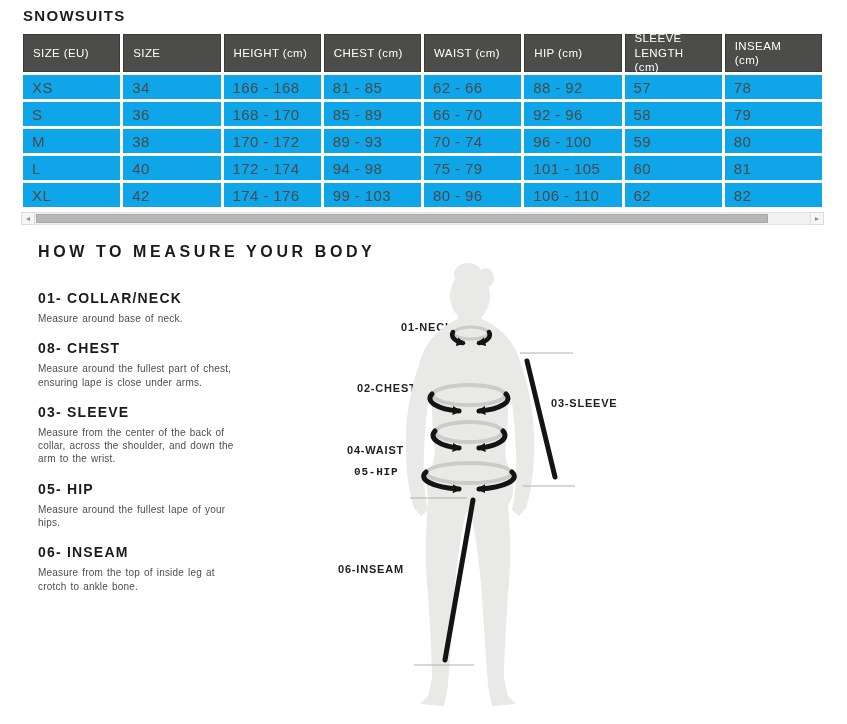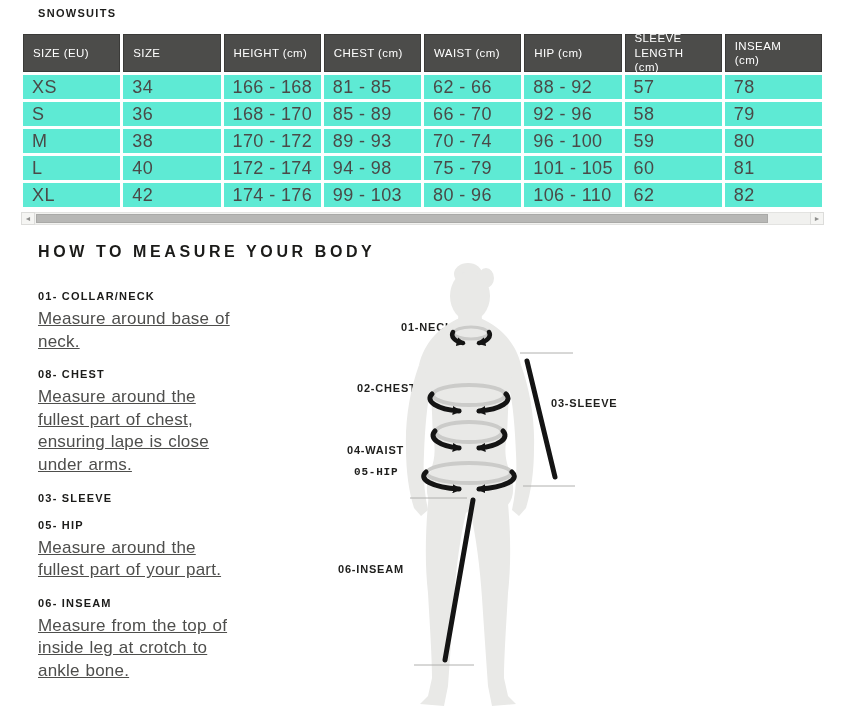--- a/index.html
+++ b/index.html
@@ -6,22 +6,22 @@
   html,body { width:847px; height:724px; }
   body {
     position:relative;
     background:#ffffff;
     font-family:"Liberation Sans", sans-serif;
     overflow:hidden;
     color:#1d1d1b;
   }
   
   .page-title {
-    position:absolute; left:38px; top:7px;
-    font-size:11px; font-weight:700; letter-spacing:1.3px; color:#1d1d1b;
+    position:absolute; left:23px; top:7px;
+    font-size:15px; font-weight:700; letter-spacing:1.3px; color:#1d1d1b;
   }
   
   .size-table { position:absolute; left:23px; top:34px; width:799px; }
   .tbl-row {
     display:grid;
     grid-template-columns:repeat(8, 1fr);
     column-gap:3px;
     margin-bottom:3px;
   }
   .th-cell {
@@ -29,25 +29,25 @@
     border:1px solid #3a3a38;
     color:#ffffff;
     height:38px;
     padding:3px 12px 3px 9px;
     font-size:11.5px;
     letter-spacing:0.4px;
     display:flex; align-items:center;
     line-height:1.25;
   }
   .td-cell {
-    background:#5eead4;
+    background:#0ea5e9;
     color:#4a4a48;
     height:24px;
     padding-left:9px;
-    font-size:18px;
+    font-size:15px;
     letter-spacing:0.4px;
     display:flex; align-items:center;
     white-space:nowrap;
   }
   
   .h-scrollbar {
     position:absolute; left:21px; top:212px; width:803px; height:13px;
     display:flex; align-items:stretch;
     background:#fafaf8;
   }
@@ -71,26 +71,26 @@
   }
   
   .measure-heading {
     position:absolute; left:38px; top:243px;
     font-size:16px; font-weight:700; letter-spacing:3.6px; color:#1b1b19;
     white-space:nowrap;
   }
   .measure-list { position:absolute; left:38px; top:290px; width:196px; }
   .measure-item { margin-bottom:15px; }
   .measure-item-label {
-    font-size:11px; font-weight:700; letter-spacing:1.2px; color:#1b1b19;
+    font-size:14px; font-weight:700; letter-spacing:1.2px; color:#1b1b19;
     margin-bottom:6px; white-space:nowrap;
   }
   .measure-item-desc {
-    font-size:17px; line-height:1.33; letter-spacing:0.2px;
-    color:#4e4e4c; word-spacing:1px;text-decoration:underline;
+    font-size:10px; line-height:1.33; letter-spacing:0.2px;
+    color:#4e4e4c; word-spacing:1px;
   }
   
   .diagram-svg { position:absolute; left:320px; top:258px; width:330px; height:460px; }
   .diag-label {
     position:absolute;
     font-size:11px; font-weight:700; letter-spacing:0.8px; color:#1f1f1d;
     white-space:nowrap;
   }
   .lbl-neck   { left:401px; top:321px; }
   .lbl-chest  { left:357px; top:382px; }
@@ -182,24 +182,25 @@
     <div class="measure-item">
       <div class="measure-item-label">01- COLLAR/NECK</div>
       <div class="measure-item-desc">Measure around base of neck.</div>
     </div>
     <div class="measure-item">
       <div class="measure-item-label">08- CHEST</div>
       <div class="measure-item-desc">Measure around the fullest part of chest, ensuring lape is close under arms.</div>
     </div>
     <div class="measure-item">
       <div class="measure-item-label">03- SLEEVE</div>
+      <div class="measure-item-desc">Measure from the center of the back of collar, across the shoulder, and down the arm to the wrist.</div>
     </div>
     <div class="measure-item">
       <div class="measure-item-label">05- HIP</div>
-      <div class="measure-item-desc">Measure around the fullest part of your part.</div>
+      <div class="measure-item-desc">Measure around the fullest lape of your hips.</div>
     </div>
     <div class="measure-item">
       <div class="measure-item-label">06- INSEAM</div>
       <div class="measure-item-desc">Measure from the top of inside leg at crotch to ankle bone.</div>
     </div>
   </div>
 
 <div class="diag-label lbl-neck">01-NECK</div>
 <div class="diag-label lbl-chest">02-CHEST</div>
 <div class="diag-label lbl-sleeve">03-SLEEVE</div>

